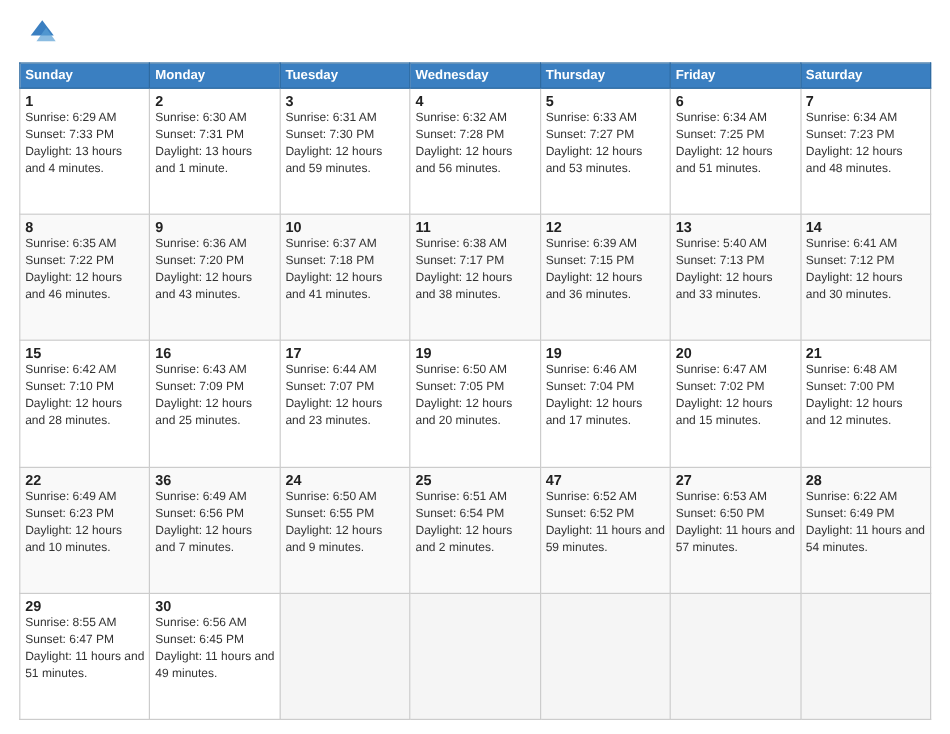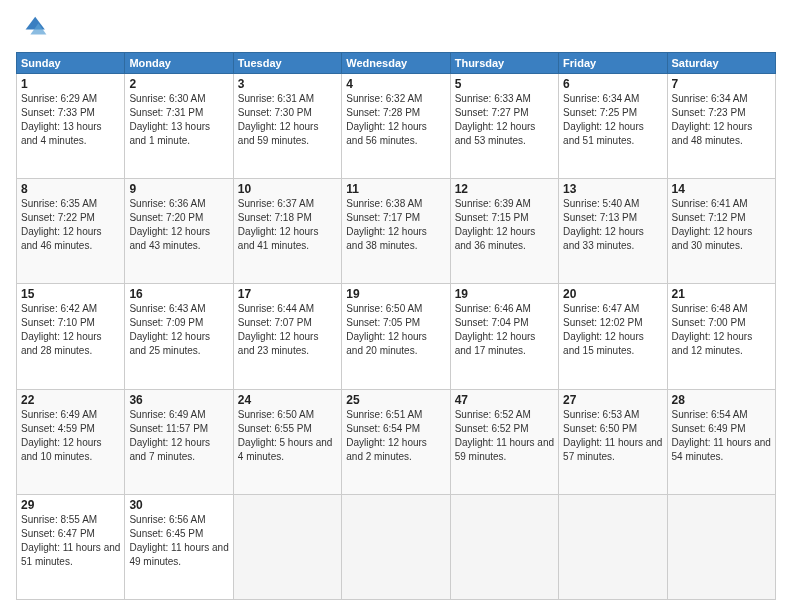--- a/index.html
+++ b/index.html
@@ -283,56 +283,56 @@
         <div class="day-info">
           <div>Sunrise: 6:46 AM</div>
           <div>Sunset: 7:04 PM</div>
           <div>Daylight: 12 hours and 17 minutes.</div>
         </div>
       </td>
           <td>
         <span class="day-number">20</span>
         <div class="day-info">
           <div>Sunrise: 6:47 AM</div>
-          <div>Sunset: 12:02 PM</div>
+          <div>Sunset: 7:02 PM</div>
           <div>Daylight: 12 hours and 15 minutes.</div>
         </div>
       </td>
           <td>
         <span class="day-number">21</span>
         <div class="day-info">
           <div>Sunrise: 6:48 AM</div>
           <div>Sunset: 7:00 PM</div>
           <div>Daylight: 12 hours and 12 minutes.</div>
         </div>
       </td>
         </tr>
         <tr>
           <td>
         <span class="day-number">22</span>
         <div class="day-info">
           <div>Sunrise: 6:49 AM</div>
-          <div>Sunset: 4:59 PM</div>
+          <div>Sunset: 6:23 PM</div>
           <div>Daylight: 12 hours and 10 minutes.</div>
         </div>
       </td>
           <td>
         <span class="day-number">36</span>
         <div class="day-info">
           <div>Sunrise: 6:49 AM</div>
-          <div>Sunset: 11:57 PM</div>
+          <div>Sunset: 6:56 PM</div>
           <div>Daylight: 12 hours and 7 minutes.</div>
         </div>
       </td>
           <td>
         <span class="day-number">24</span>
         <div class="day-info">
           <div>Sunrise: 6:50 AM</div>
           <div>Sunset: 6:55 PM</div>
-          <div>Daylight: 5 hours and 4 minutes.</div>
+          <div>Daylight: 12 hours and 9 minutes.</div>
         </div>
       </td>
           <td>
         <span class="day-number">25</span>
         <div class="day-info">
           <div>Sunrise: 6:51 AM</div>
           <div>Sunset: 6:54 PM</div>
           <div>Daylight: 12 hours and 2 minutes.</div>
         </div>
       </td>
@@ -348,21 +348,21 @@
         <span class="day-number">27</span>
         <div class="day-info">
           <div>Sunrise: 6:53 AM</div>
           <div>Sunset: 6:50 PM</div>
           <div>Daylight: 11 hours and 57 minutes.</div>
         </div>
       </td>
           <td>
         <span class="day-number">28</span>
         <div class="day-info">
-          <div>Sunrise: 6:54 AM</div>
+          <div>Sunrise: 6:22 AM</div>
           <div>Sunset: 6:49 PM</div>
           <div>Daylight: 11 hours and 54 minutes.</div>
         </div>
       </td>
         </tr>
         <tr>
           <td>
         <span class="day-number">29</span>
         <div class="day-info">
           <div>Sunrise: 8:55 AM</div>

